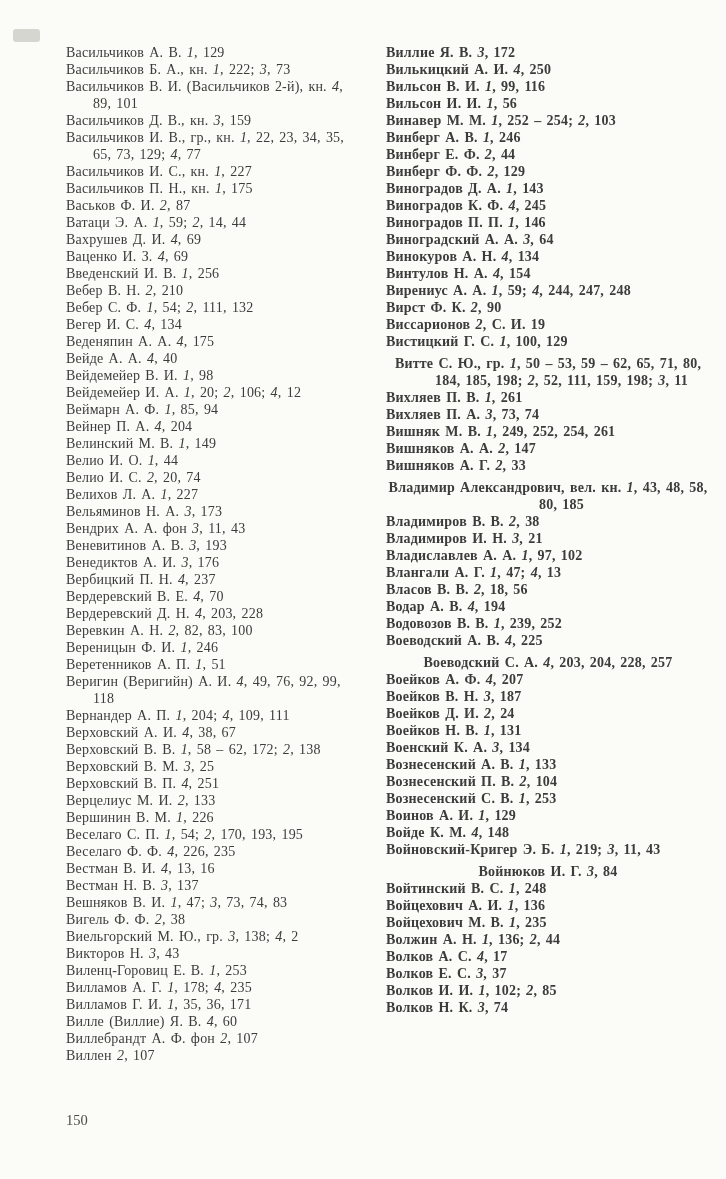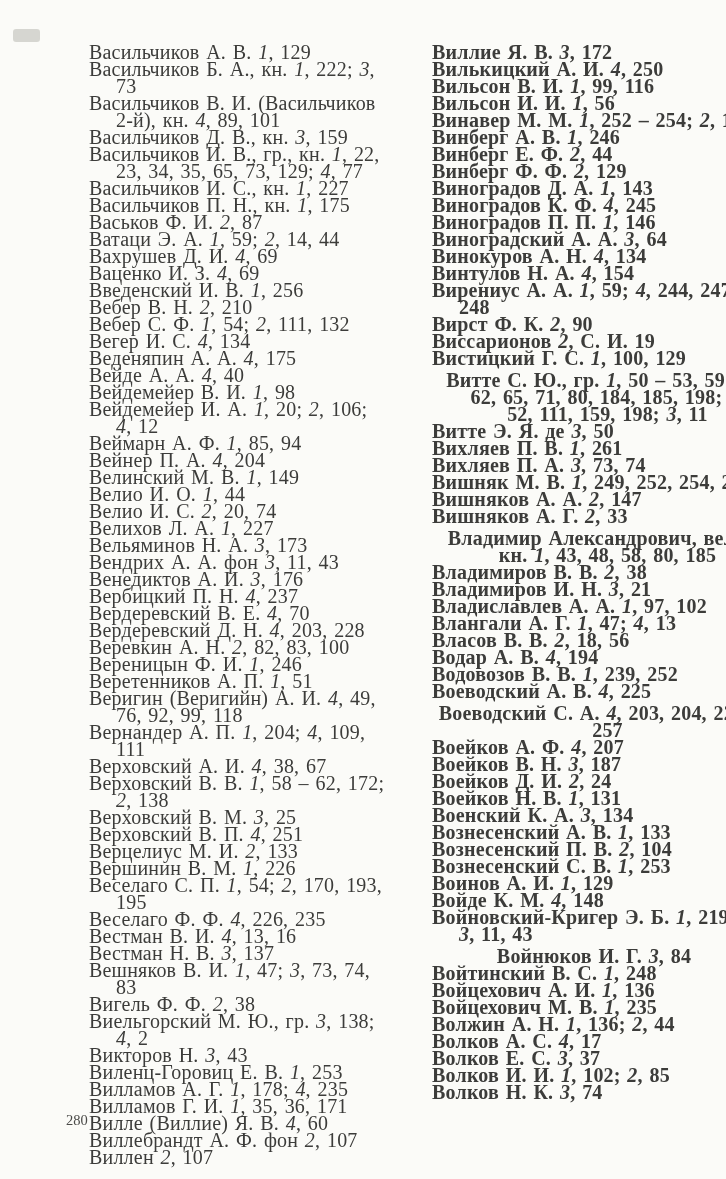--- a/index.html
+++ b/index.html
@@ -26,25 +26,24 @@
     opacity: 0.75;
   }
   .columns {
     position: absolute;
     left: 66px;
     top: 44px;
     display: flex;
     gap: 20px;
   }
   .col {
-    font-size: 20px;
+    font-size: 14px;
     line-height: 17px;
     letter-spacing: 0.2px;
     word-spacing: 1.5px;
-    margin-left: 23px;
   }
   .col-left  { width: 300px; }
   .col-right { width: 324px; font-weight: bold; }
   .entry {
     padding-left: 27px;
     text-indent: -27px;
   }
   .entry.gap {
     margin-top: 5px;
     text-align: center;
@@ -88,20 +87,21 @@
       <div class="entry">Вейдемейер В. И. <i>1</i>, 98</div>
       <div class="entry">Вейдемейер И. А. <i>1</i>, 20; <i>2</i>, 106; <i>4</i>, 12</div>
       <div class="entry">Веймарн А. Ф. <i>1</i>, 85, 94</div>
       <div class="entry">Вейнер П. А. <i>4</i>, 204</div>
       <div class="entry">Велинский М. В. <i>1</i>, 149</div>
       <div class="entry">Велио И. О. <i>1</i>, 44</div>
       <div class="entry">Велио И. С. <i>2</i>, 20, 74</div>
       <div class="entry">Велихов Л. А. <i>1</i>, 227</div>
       <div class="entry">Вельяминов Н. А. <i>3</i>, 173</div>
       <div class="entry">Вендрих А. А. фон <i>3</i>, 11, 43</div>
+      <div class="entry">Веневитинов А. В. <i>3</i>, 193</div>
       <div class="entry">Венедиктов А. И. <i>3</i>, 176</div>
       <div class="entry">Вербицкий П. Н. <i>4</i>, 237</div>
       <div class="entry">Вердеревский В. Е. <i>4</i>, 70</div>
       <div class="entry">Вердеревский Д. Н. <i>4</i>, 203, 228</div>
       <div class="entry">Веревкин А. Н. <i>2</i>, 82, 83, 100</div>
       <div class="entry">Вереницын Ф. И. <i>1</i>, 246</div>
       <div class="entry">Веретенников А. П. <i>1</i>, 51</div>
       <div class="entry">Веригин (Веригийн) А. И. <i>4</i>, 49, 76, 92, 99, 118</div>
       <div class="entry">Вернандер А. П. <i>1</i>, 204; <i>4</i>, 109, 111</div>
       <div class="entry">Верховский А. И. <i>4</i>, 38, 67</div>
@@ -138,21 +138,20 @@
       <div class="entry">Виноградов К. Ф. <i>4</i>, 245</div>
       <div class="entry">Виноградов П. П. <i>1</i>, 146</div>
       <div class="entry">Виноградский А. А. <i>3</i>, 64</div>
       <div class="entry">Винокуров А. Н. <i>4</i>, 134</div>
       <div class="entry">Винтулов Н. А. <i>4</i>, 154</div>
       <div class="entry">Вирениус А. А. <i>1</i>, 59; <i>4</i>, 244, 247, 248</div>
       <div class="entry">Вирст Ф. К. <i>2</i>, 90</div>
       <div class="entry">Виссарионов <i>2</i>, С. И. 19</div>
       <div class="entry">Вистицкий Г. С. <i>1</i>, 100, 129</div>
       <div class="entry gap">Витте С. Ю., гр. <i>1</i>, 50 – 53, 59 – 62, 65, 71, 80, 184, 185, 198; <i>2</i>, 52, 111, 159, 198; <i>3</i>, 11</div>
-      <div class="entry">Витте Э. Я. де <i>3</i>, 50</div>
       <div class="entry">Вихляев П. В. <i>1</i>, 261</div>
       <div class="entry">Вихляев П. А. <i>3</i>, 73, 74</div>
       <div class="entry">Вишняк М. В. <i>1</i>, 249, 252, 254, 261</div>
       <div class="entry">Вишняков А. А. <i>2</i>, 147</div>
       <div class="entry">Вишняков А. Г. <i>2</i>, 33</div>
       <div class="entry gap">Владимир Александрович, вел. кн. <i>1</i>, 43, 48, 58, 80, 185</div>
       <div class="entry">Владимиров В. В. <i>2</i>, 38</div>
       <div class="entry">Владимиров И. Н. <i>3</i>, 21</div>
       <div class="entry">Владиславлев А. А. <i>1</i>, 97, 102</div>
       <div class="entry">Влангали А. Г. <i>1</i>, 47; <i>4</i>, 13</div>
@@ -177,13 +176,13 @@
       <div class="entry">Войцехович А. И. <i>1</i>, 136</div>
       <div class="entry">Войцехович М. В. <i>1</i>, 235</div>
       <div class="entry">Волжин А. Н. <i>1</i>, 136; <i>2</i>, 44</div>
       <div class="entry">Волков А. С. <i>4</i>, 17</div>
       <div class="entry">Волков Е. С. <i>3</i>, 37</div>
       <div class="entry">Волков И. И. <i>1</i>, 102; <i>2</i>, 85</div>
       <div class="entry">Волков Н. К. <i>3</i>, 74</div>
     </div>
 </div>
 
-<div class="page-number">280</div>
+<div class="page-number">150</div>
 
 </body></html>

